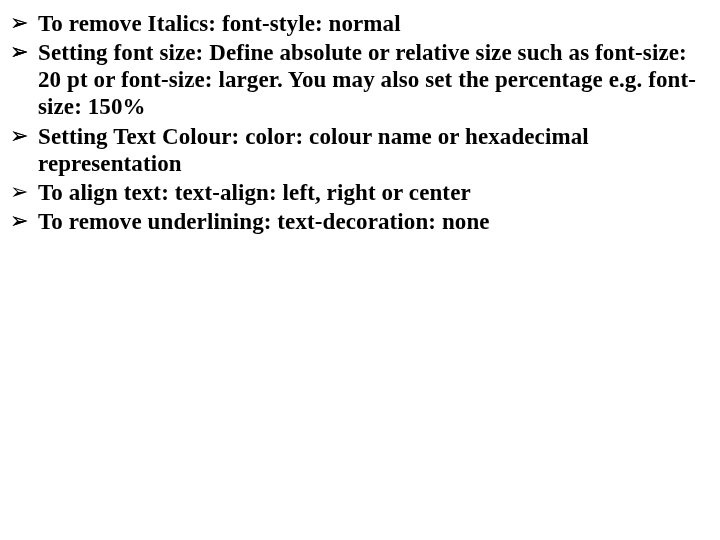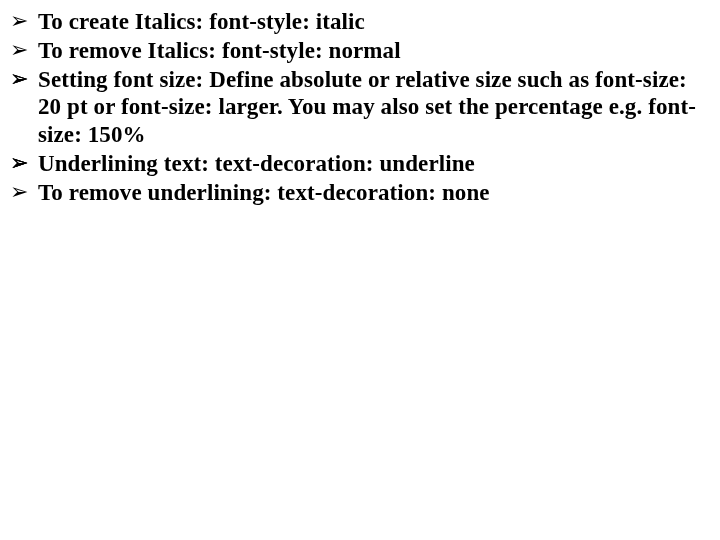--- a/index.html
+++ b/index.html
@@ -40,24 +40,24 @@
     line-height: 1.2;
     color: #000;
   }
 </style>
 </head>
 <body>
 
 <div class="page">
   <ul class="bullets">
 
-  <li><span class="bullet-marker">➢</span><span>To create Italics: font-style: italic</span></li>
+  <li><span class="bullet-marker">➢</span></li>
       <li><span class="bullet-marker">➢</span><span>To remove Italics: font-style: normal</span></li>
       <li><span class="bullet-marker">➢</span></li>
       <li><span class="bullet-marker">➢</span></li>
       <li><span class="bullet-marker">➢</span><span>Setting font size: Define absolute or relative size such as font-size: 20 pt or font-size: larger. You may also set the percentage e.g. font-size: 150%</span></li>
       <li><span class="bullet-marker">➢</span></li>
+      <li><span class="bullet-marker">➢</span><span>Setting Text Colour: color: colour name or hexadecimal representation</span></li>
+      <li><span class="bullet-marker">➢</span><span>To align text: text-align: left, right or center</span></li>
       <li><span class="bullet-marker">➢</span></li>
-      <li><span class="bullet-marker">➢</span></li>
-      <li><span class="bullet-marker">➢</span><span>Underlining text: text-decoration: underline</span></li>
       <li><span class="bullet-marker">➢</span><span>To remove underlining: text-decoration: none</span></li>
     </ul>
 </div>
 
 </body></html>

